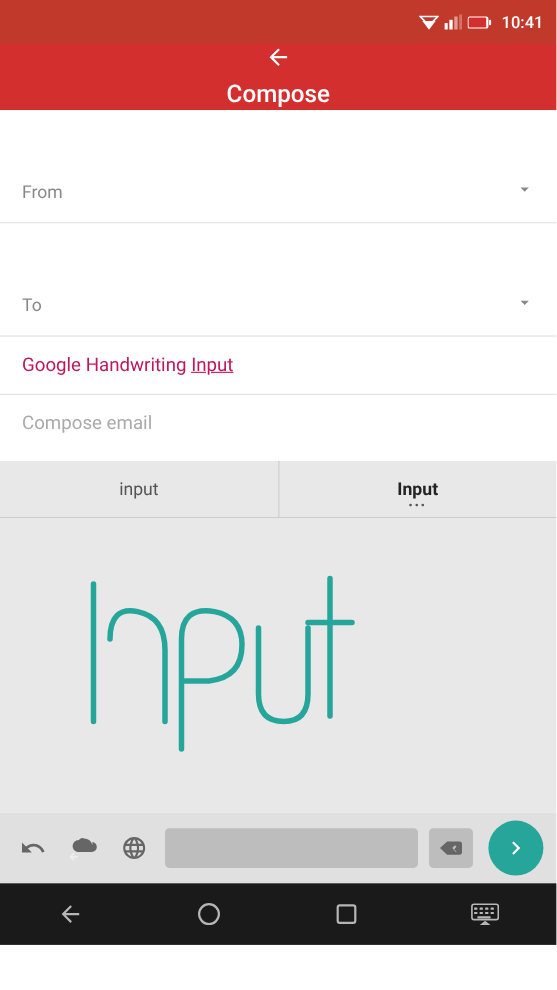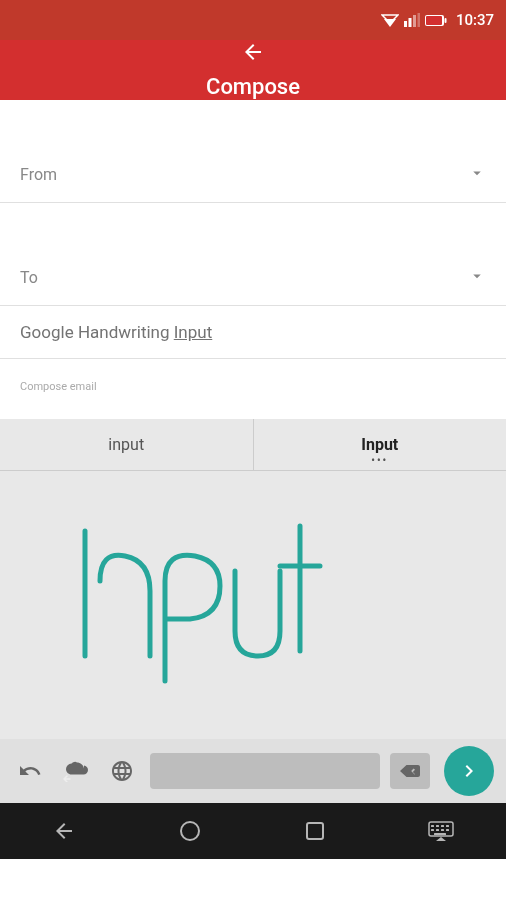--- a/index.html
+++ b/index.html
@@ -105,35 +105,35 @@
     
     .subject-row {
       width: 100%;
       padding: 16px 20px;
       border-bottom: 1px solid #e0e0e0;
       display: flex;
       align-items: center;
     }
     .subject-text {
       font-size: 17px;
-      color: #737373;
+      color: #be185d;
     }
     .subject-underline {
       text-decoration: underline;
     }
 
     
     .compose-area {
       width: 100%;
       padding: 16px 20px;
       min-height: 60px;
     }
     .compose-placeholder {
       color: #aaa;
-      font-size: 11px;
+      font-size: 17px;
     }
 
     
     .suggestions-bar {
       width: 100%;
       height: 52px;
       background: #e8e8e8;
       display: flex;
       align-items: stretch;
       border-bottom: 1px solid #ccc;
@@ -266,21 +266,21 @@
       <rect x="4.5" y="5" width="3" height="9" fill="white"></rect>
       <rect x="9" y="2" width="3" height="12" fill="white" opacity="0.5"></rect>
       <rect x="13.5" y="0" width="3" height="14" fill="white" opacity="0.3"></rect>
     </svg>
 
     <svg width="22" height="13" viewBox="0 0 22 13">
       <rect x="0" y="1" width="19" height="11" rx="2" ry="2" fill="white"></rect>
       <rect x="19.5" y="4" width="2" height="5" rx="1" fill="white"></rect>
       <rect x="1" y="2" width="16" height="9" rx="1" fill="#d32f2f"></rect>
     </svg>
-    <span class="status-time">10:37</span>
+    <span class="status-time">10:41</span>
   </div>
 </div>
 
 <div class="toolbar">
   <div class="toolbar-back">
     <svg width="24" height="24" viewBox="0 0 24 24" fill="white">
       <path d="M20 11H7.83l5.59-5.59L12 4l-8 8 8 8 1.41-1.41L7.83 13H20v-2z"></path>
     </svg>
   </div>
   <span class="toolbar-title">Compose</span>

